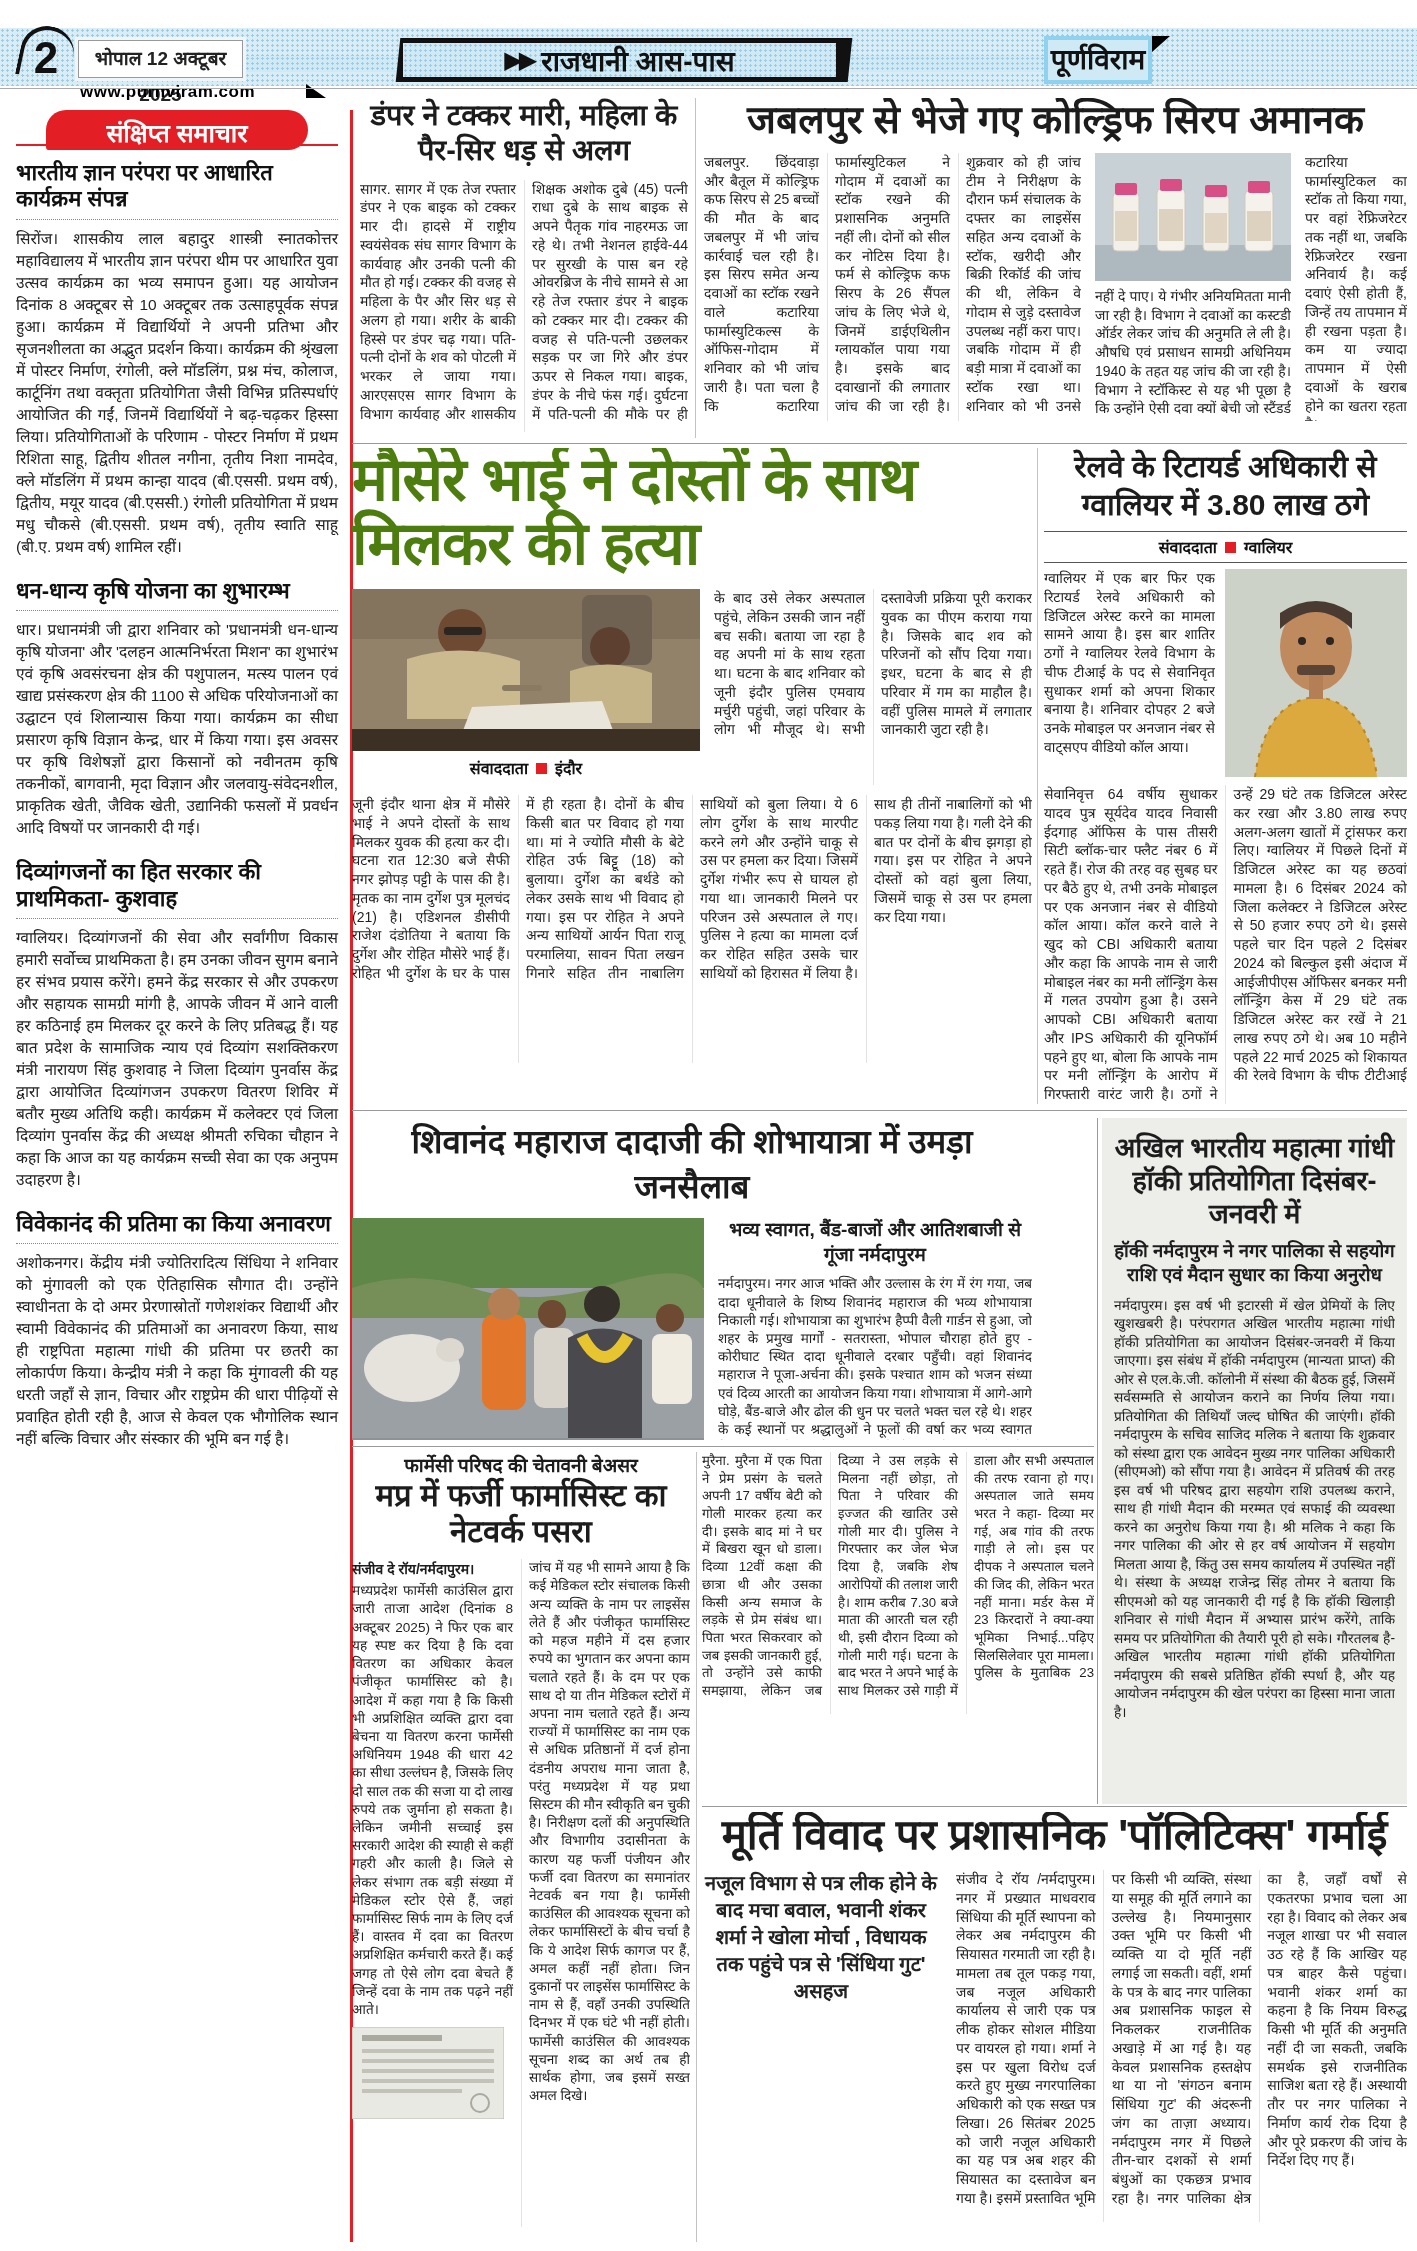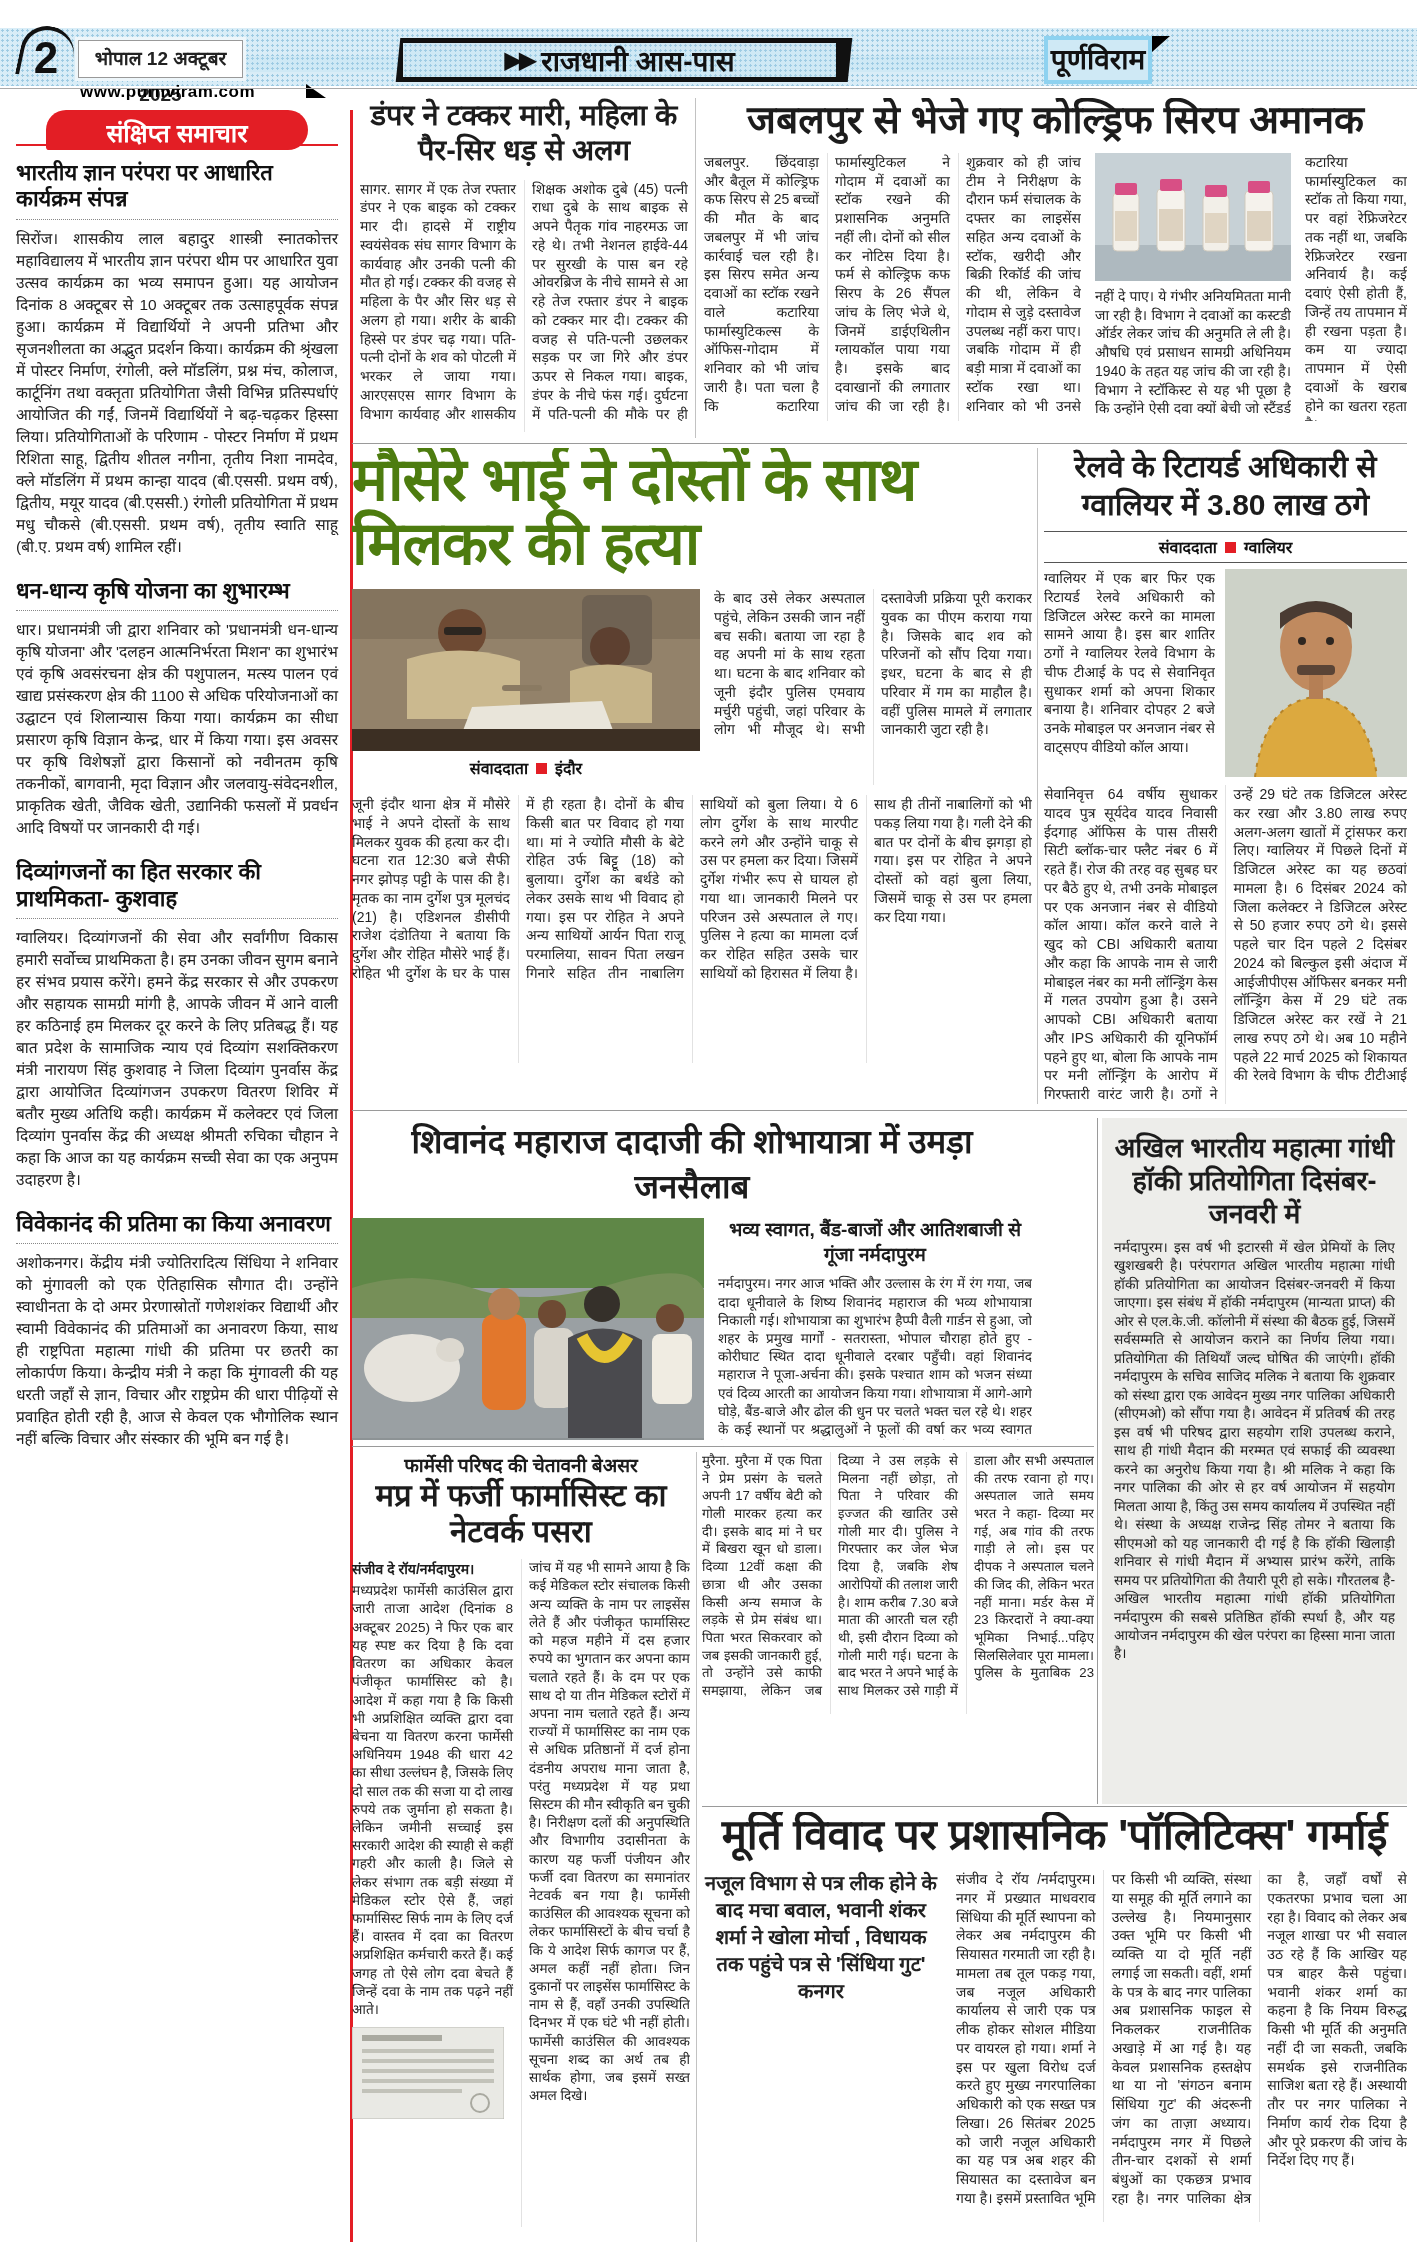--- a/index.html
+++ b/index.html
@@ -285,20 +285,21 @@
       <div class="proc-right">
         <div class="proc-sub">भव्य स्वागत, बैंड-बाजों और आतिशबाजी से गूंजा नर्मदापुरम</div>
         <div class="btxt" style="font-size:13.6px;">नर्मदापुरम। नगर आज भक्ति और उल्लास के रंग में रंग गया, जब दादा धूनीवाले के शिष्य शिवानंद महाराज की भव्य शोभायात्रा निकाली गई। शोभायात्रा का शुभारंभ हैप्पी वैली गार्डन से हुआ, जो शहर के प्रमुख मार्गों - सतरास्ता, भोपाल चौराहा होते हुए - कोरीघाट स्थित दादा धूनीवाले दरबार पहुँची। वहां शिवानंद महाराज ने पूजा-अर्चना की। इसके पश्चात शाम को भजन संध्या एवं दिव्य आरती का आयोजन किया गया। शोभायात्रा में आगे-आगे घोड़े, बैंड-बाजे और ढोल की धुन पर चलते भक्त चल रहे थे। शहर के कई स्थानों पर श्रद्धालुओं ने फूलों की वर्षा कर भव्य स्वागत किया। आकर्षक झांकियाँ, अखाड़ों में युवाओं द्वारा हैरतअंगेज प्रदर्शन आकर्षण का केंद्र रहे।</div>
 
       </div>
     </div>
   </article>
 
   <article class="hockey">
     <h2>अखिल भारतीय महात्मा गांधी हॉकी प्रतियोगिता दिसंबर-जनवरी में</h2>
+    <h3>हॉकी नर्मदापुरम ने नगर पालिका से सहयोग राशि एवं मैदान सुधार का किया अनुरोध</h3>
     <div class="btxt" style="height:540px; overflow:hidden;">नर्मदापुरम। इस वर्ष भी इटारसी में खेल प्रेमियों के लिए खुशखबरी है। परंपरागत अखिल भारतीय महात्मा गांधी हॉकी प्रतियोगिता का आयोजन दिसंबर-जनवरी में किया जाएगा। इस संबंध में हॉकी नर्मदापुरम (मान्यता प्राप्त) की ओर से एल.के.जी. कॉलोनी में संस्था की बैठक हुई, जिसमें सर्वसम्मति से आयोजन कराने का निर्णय लिया गया। प्रतियोगिता की तिथियाँ जल्द घोषित की जाएंगी। हॉकी नर्मदापुरम के सचिव साजिद मलिक ने बताया कि शुक्रवार को संस्था द्वारा एक आवेदन मुख्य नगर पालिका अधिकारी (सीएमओ) को सौंपा गया है। आवेदन में प्रतिवर्ष की तरह इस वर्ष भी परिषद द्वारा सहयोग राशि उपलब्ध कराने, साथ ही गांधी मैदान की मरम्मत एवं सफाई की व्यवस्था करने का अनुरोध किया गया है। श्री मलिक ने कहा कि नगर पालिका की ओर से हर वर्ष आयोजन में सहयोग मिलता आया है, किंतु उस समय कार्यालय में उपस्थित नहीं थे। संस्था के अध्यक्ष राजेन्द्र सिंह तोमर ने बताया कि सीएमओ को यह जानकारी दी गई है कि हॉकी खिलाड़ी शनिवार से गांधी मैदान में अभ्यास प्रारंभ करेंगे, ताकि समय पर प्रतियोगिता की तैयारी पूरी हो सके। गौरतलब है- अखिल भारतीय महात्मा गांधी हॉकी प्रतियोगिता नर्मदापुरम की सबसे प्रतिष्ठित हॉकी स्पर्धा है, और यह आयोजन नर्मदापुरम की खेल परंपरा का हिस्सा माना जाता है।</div>
   </article>
 
   <div class="vrule" style="left:1097px; top:1118px; height:686px; background:#9a9a9a;"></div>
   <div class="hrule" style="left:352px; top:1446px; width:742px;"></div>
 
   <article class="pharm">
     <div class="kicker">फार्मेसी परिषद की चेतावनी बेअसर</div>
     <h2>मप्र में फर्जी फार्मासिस्ट का नेटवर्क पसरा</h2>
     <div class="cols2" style="height:668px; overflow:hidden;">
@@ -322,18 +323,18 @@
 
   <article class="daughter">
     <div class="daughter-body btxt cols3">मुरैना. मुरैना में एक पिता ने प्रेम प्रसंग के चलते अपनी 17 वर्षीय बेटी को गोली मारकर हत्या कर दी। इसके बाद मां ने घर में बिखरा खून धो डाला। दिव्या 12वीं कक्षा की छात्रा थी और उसका किसी अन्य समाज के लड़के से प्रेम संबंध था। पिता भरत सिकरवार को जब इसकी जानकारी हुई, तो उन्होंने उसे काफी समझाया, लेकिन जब दिव्या ने उस लड़के से मिलना नहीं छोड़ा, तो पिता ने परिवार की इज्जत की खातिर उसे गोली मार दी। पुलिस ने गिरफ्तार कर जेल भेज दिया है, जबकि शेष आरोपियों की तलाश जारी है। शाम करीब 7.30 बजे माता की आरती चल रही थी, इसी दौरान दिव्या को गोली मारी गई। घटना के बाद भरत ने अपने भाई के साथ मिलकर उसे गाड़ी में डाला और सभी अस्पताल की तरफ रवाना हो गए। अस्पताल जाते समय भरत ने कहा- दिव्या मर गई, अब गांव की तरफ गाड़ी ले लो। इस पर दीपक ने अस्पताल चलने की जिद की, लेकिन भरत नहीं माना। मर्डर केस में 23 किरदारों ने क्या-क्या भूमिका निभाई...पढ़िए सिलसिलेवार पूरा मामला। पुलिस के मुताबिक 23 सितंबर की शाम यह वारदात हुई थी।</div>
   </article>
 
   <div class="hrule" style="left:702px; top:1806px; width:705px;"></div>
 
   <article class="statue">
     <h1>मूर्ति विवाद पर प्रशासनिक 'पॉलिटिक्स' गर्माई</h1>
     <div class="statue-row">
-      <div class="statue-sub">नजूल विभाग से पत्र लीक होने के बाद मचा बवाल, भवानी शंकर शर्मा ने खोला मोर्चा , विधायक तक पहुंचे पत्र से 'सिंधिया गुट' कनगर</div>
+      <div class="statue-sub">नजूल विभाग से पत्र लीक होने के बाद मचा बवाल, भवानी शंकर शर्मा ने खोला मोर्चा , विधायक तक पहुंचे पत्र से 'सिंधिया गुट' असहज</div>
       <div class="statue-body btxt cols3">संजीव दे रॉय /नर्मदापुरम। नगर में प्रख्यात माधवराव सिंधिया की मूर्ति स्थापना को लेकर अब नर्मदापुरम की सियासत गरमाती जा रही है। मामला तब तूल पकड़ गया, जब नजूल अधिकारी कार्यालय से जारी एक पत्र लीक होकर सोशल मीडिया पर वायरल हो गया। शर्मा ने इस पर खुला विरोध दर्ज करते हुए मुख्य नगरपालिका अधिकारी को एक सख्त पत्र लिखा। 26 सितंबर 2025 को जारी नजूल अधिकारी का यह पत्र अब शहर की सियासत का दस्तावेज बन गया है। इसमें प्रस्तावित भूमि पर किसी भी व्यक्ति, संस्था या समूह की मूर्ति लगाने का उल्लेख है। नियमानुसार उक्त भूमि पर किसी भी व्यक्ति या दो मूर्ति नहीं लगाई जा सकती। वहीं, शर्मा के पत्र के बाद नगर पालिका अब प्रशासनिक फाइल से निकलकर राजनीतिक अखाड़े में आ गई है। यह केवल प्रशासनिक हस्तक्षेप था या नो 'संगठन बनाम सिंधिया गुट' की अंदरूनी जंग का ताज़ा अध्याय। नर्मदापुरम नगर में पिछले तीन-चार दशकों से शर्मा बंधुओं का एकछत्र प्रभाव रहा है। नगर पालिका क्षेत्र का है, जहाँ वर्षों से एकतरफा प्रभाव चला आ रहा है। विवाद को लेकर अब नजूल शाखा पर भी सवाल उठ रहे हैं कि आखिर यह पत्र बाहर कैसे पहुंचा। भवानी शंकर शर्मा का कहना है कि नियम विरुद्ध किसी भी मूर्ति की अनुमति नहीं दी जा सकती, जबकि समर्थक इसे राजनीतिक साजिश बता रहे हैं। अस्थायी तौर पर नगर पालिका ने निर्माण कार्य रोक दिया है और पूरे प्रकरण की जांच के निर्देश दिए गए हैं।</div>
     </div>
   </article>
 
 </div>
 
 </body></html>

